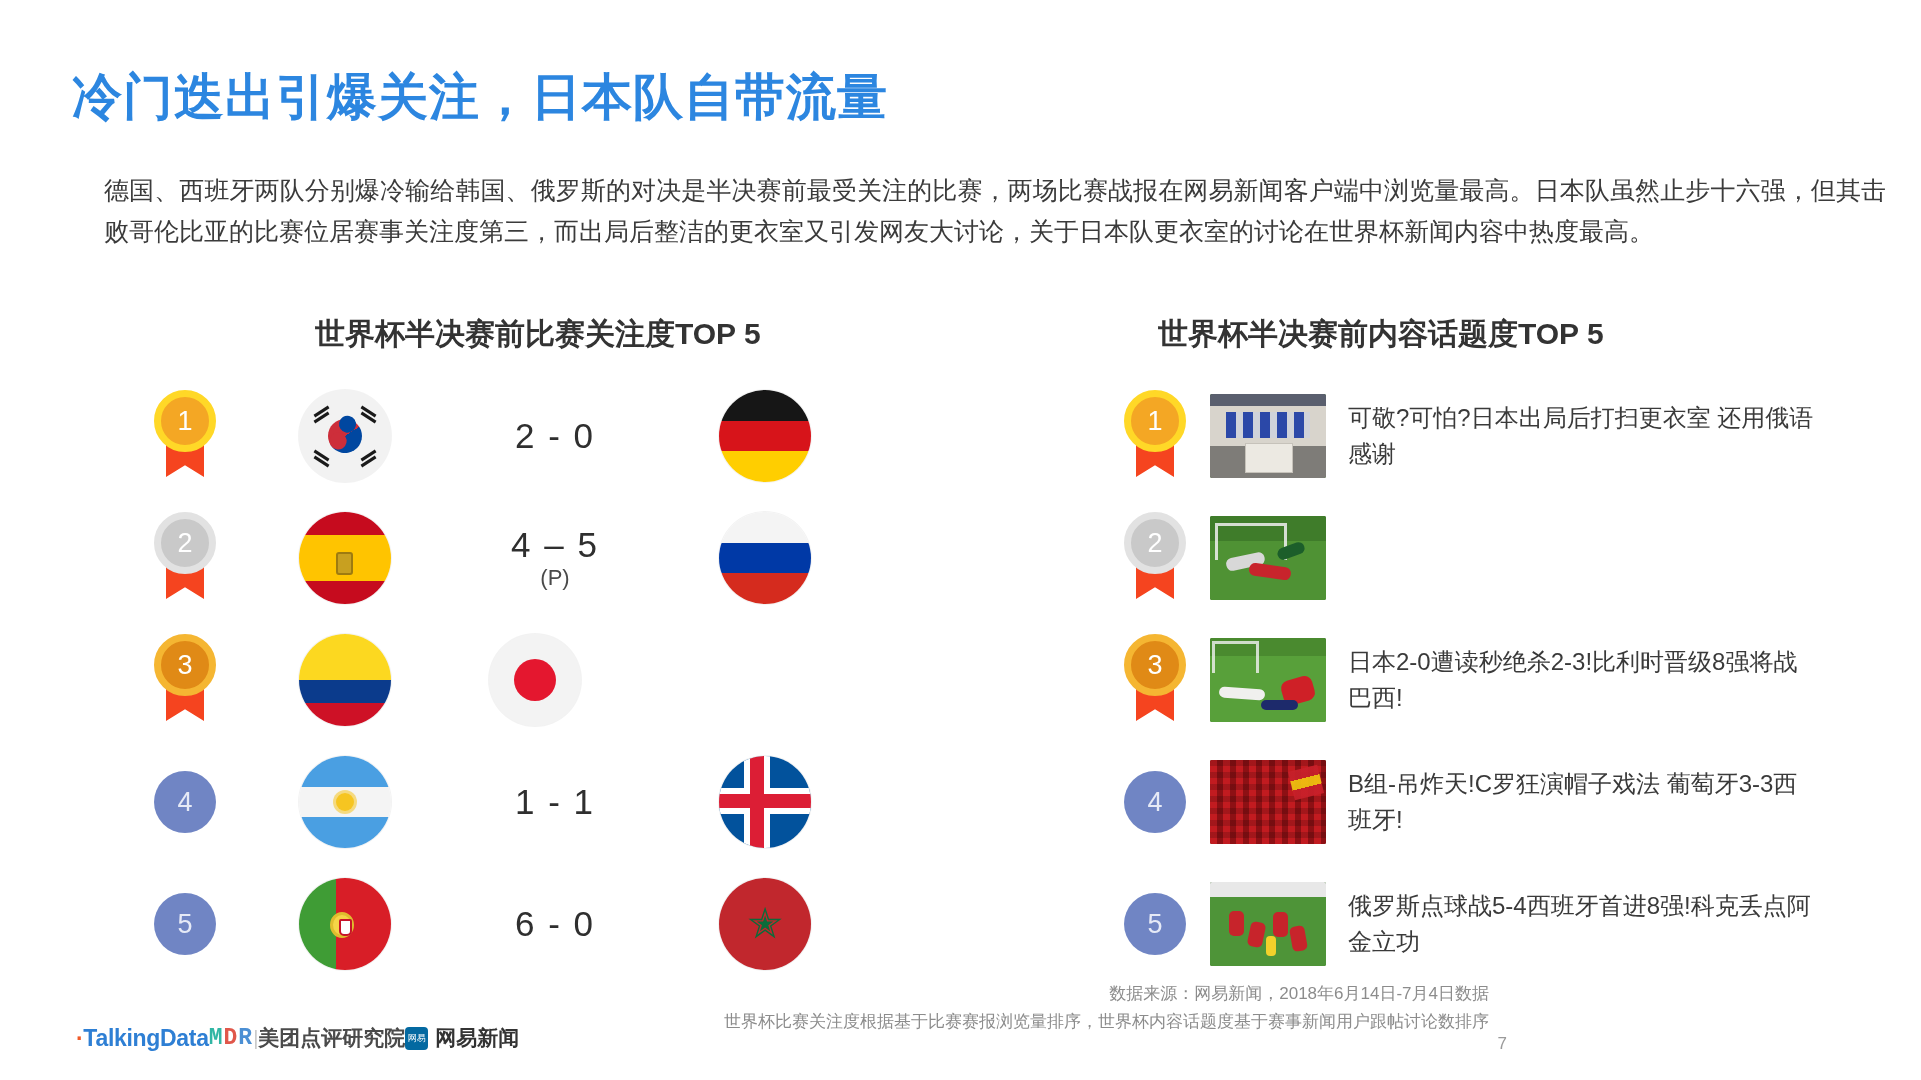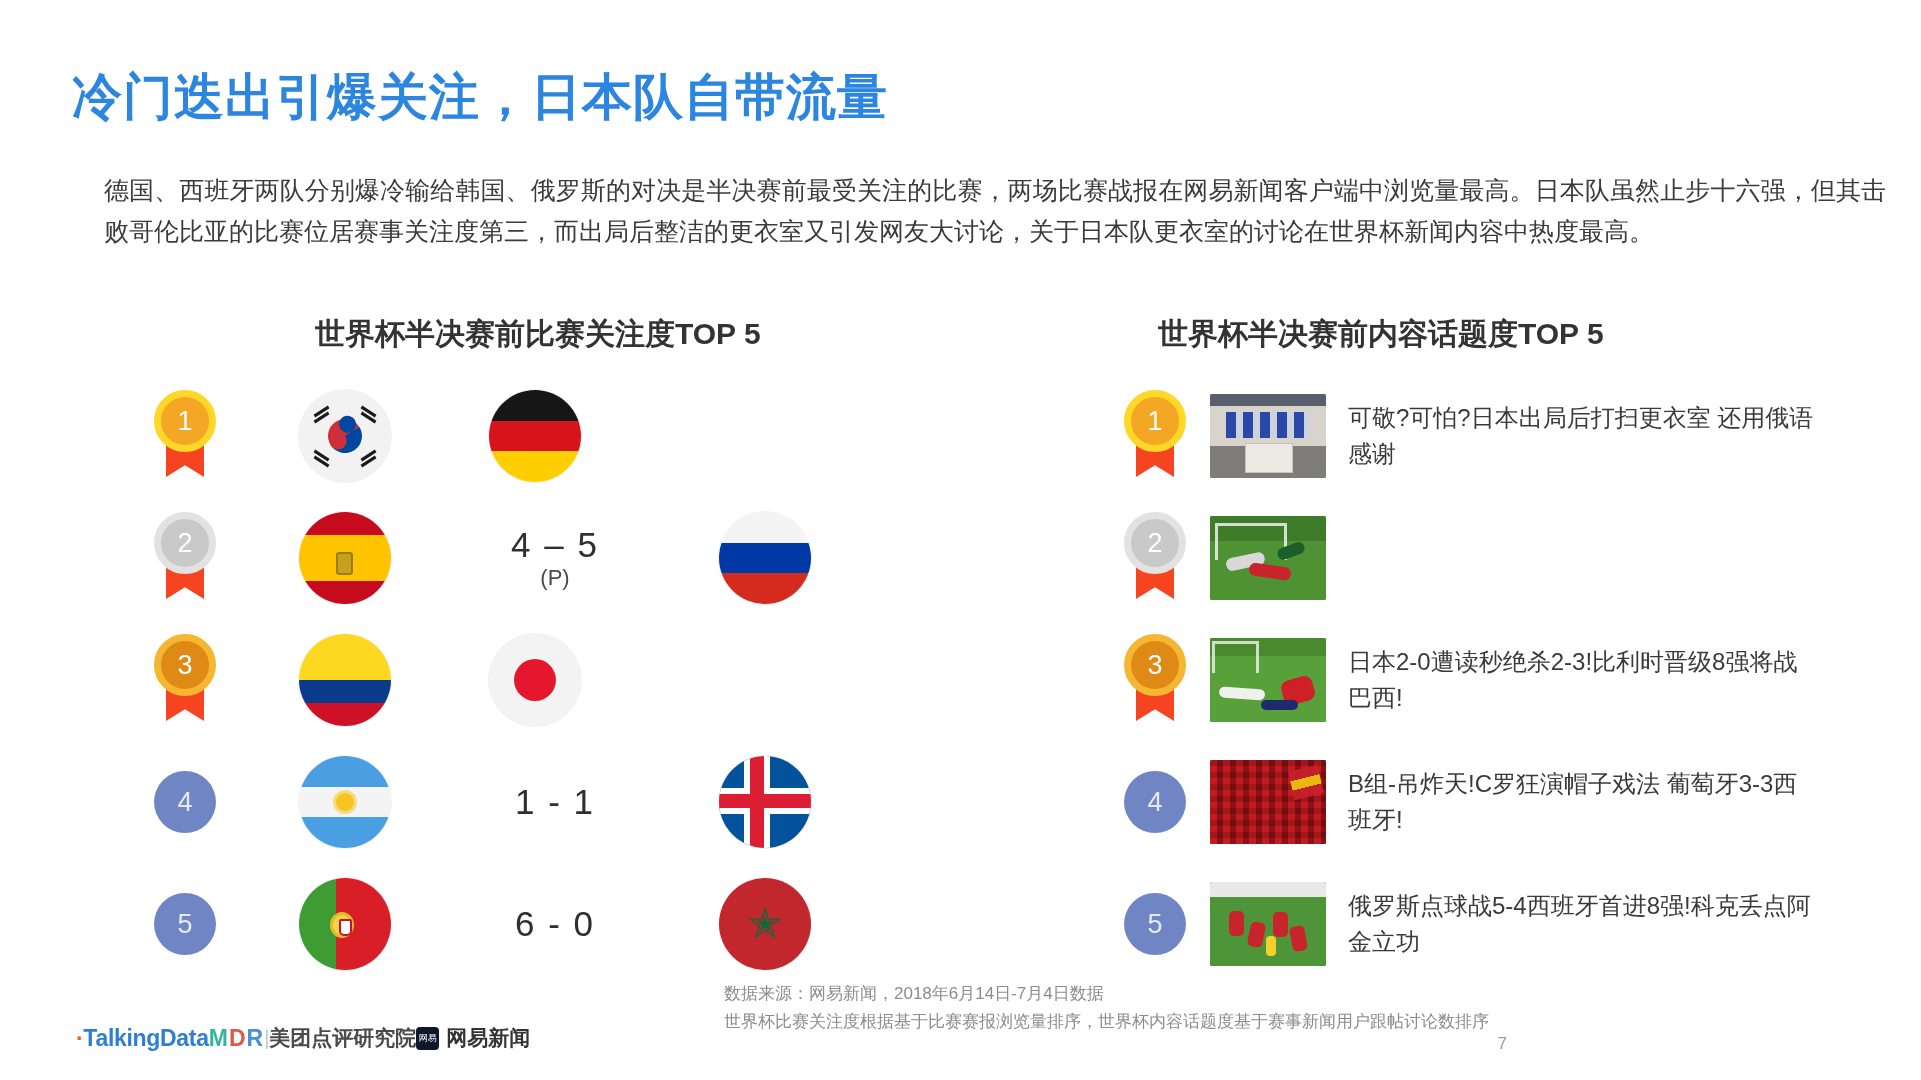--- a/index.html
+++ b/index.html
@@ -168,39 +168,39 @@
       position:absolute; width:13%; height:30%; background:#c7242b; border-radius:5px; }
   .t-celebrate .g1 { left:16%; top:34%; }
   .t-celebrate .g2 { left:34%; top:48%; transform:rotate(12deg); }
   .t-celebrate .g3 { left:54%; top:36%; }
   .t-celebrate .g4 { left:70%; top:52%; transform:rotate(-10deg); }
   .t-celebrate .y { position:absolute; left:48%; top:64%; width:9%; height:24%;
       background:#f2d12b; border-radius:4px; }
 
   
   .source {
-    position: absolute; right: 66px; top: 980px; 
+    position: absolute; right: 66px; top: 980px; text-align: right;
     font-size: 17px; line-height: 28px; color: #8c8c8c;
   }
   .page-no {
     position: absolute; right: 48px; top: 1034px;
     font-size: 17px; color: #9a9a9a;
   }
   .logos {
     position: absolute; left: 76px; top: 1024px;
     display: flex; align-items: center; 
   }
   .logo-td { font-size: 23px; font-weight: 700; color: #2e7fd4; letter-spacing: -.3px; }
   .logo-td .dot { color: #f05a28; }
-  .logo-mdr { font-size: 23px; font-weight: 700; letter-spacing: 1px; }
+  .logo-mdr { font-size: 23px; font-weight: 700; letter-spacing: 1px; font-family: Liberation Mono, monospace; }
   .logo-mdr .m { color: #31b6a4; } .logo-mdr .d { color: #e0574a; } .logo-mdr .r { color: #4b8fd4; }
   .logo-div { color: #c9c9c9; font-size: 20px; }
   .logo-mtd { font-size: 21px; color: #4a4a4a; font-weight: 600; }
   .logo-163 { display:flex; align-items:center; gap:7px; }
-  .logo-163 .sq { width: 23px; height: 23px; background:#0f172a; border-radius:4px;
+  .logo-163 .sq { width: 23px; height: 23px; background:#0369a1; border-radius:4px;
       color:#fff; font-size:9px; display:flex; align-items:center; justify-content:center; }
   .logo-163 .tx { font-size: 21px; color:#333; font-weight:600; }
 </style>
 </head>
 <body>
 
 <div class="page">
 
   <div class="title">冷门迭出引爆关注，日本队自带流量</div>
   <div class="intro">德国、西班牙两队分别爆冷输给韩国、俄罗斯的对决是半决赛前最受关注的比赛，两场比赛战报在网易新闻客户端中浏览量最高。日本队虽然止步十六强，但其击败哥伦比亚的比赛位居赛事关注度第三，而出局后整洁的更衣室又引发网友大讨论，关于日本队更衣室的讨论在世界杯新闻内容中热度最高。</div>
@@ -223,20 +223,23 @@
           <div class="bar" style="left:14px;top:26px;transform:rotate(-33deg)"></div>
           <div class="bar" style="left:61px;top:20px;transform:rotate(33deg)"></div>
           <div class="bar" style="left:61px;top:26px;transform:rotate(33deg)"></div>
           <div class="bar" style="left:14px;top:64px;transform:rotate(33deg)"></div>
           <div class="bar" style="left:14px;top:70px;transform:rotate(33deg)"></div>
           <div class="bar" style="left:61px;top:64px;transform:rotate(-33deg)"></div>
           <div class="bar" style="left:61px;top:70px;transform:rotate(-33deg)"></div>
           <div class="taeguk"></div>
         </div>
       </div>
+      <div class="score-cell">
+        <span>2 - 0</span>
+      </div>
       <div class="flag-cell">
         <div class="flag f-de"></div>
       </div>
     </div>
 
     <div class="match-row">
       <div class="rank-cell">
         <div class="medal m2">
           <div class="ribbon"></div>
           <div class="disc">2</div>

